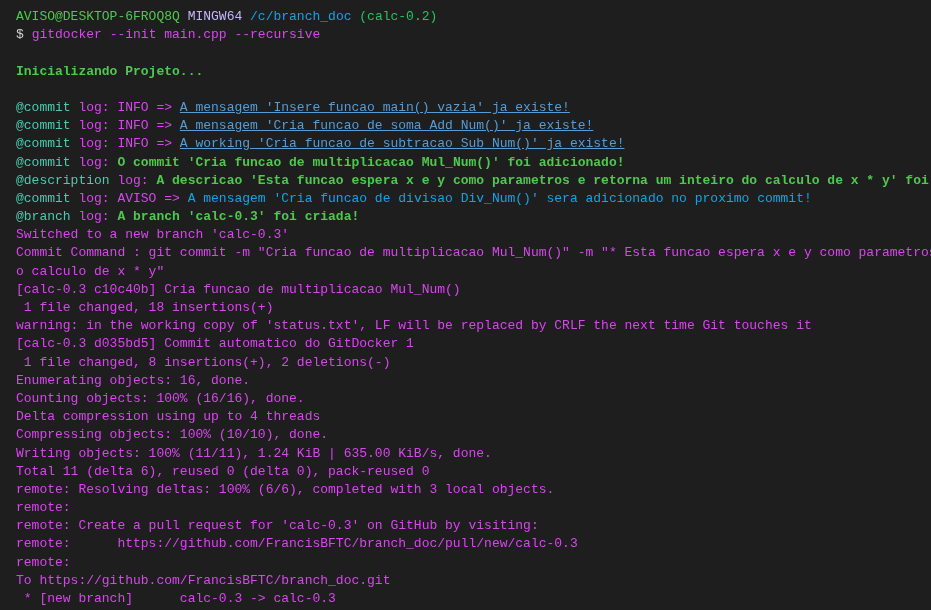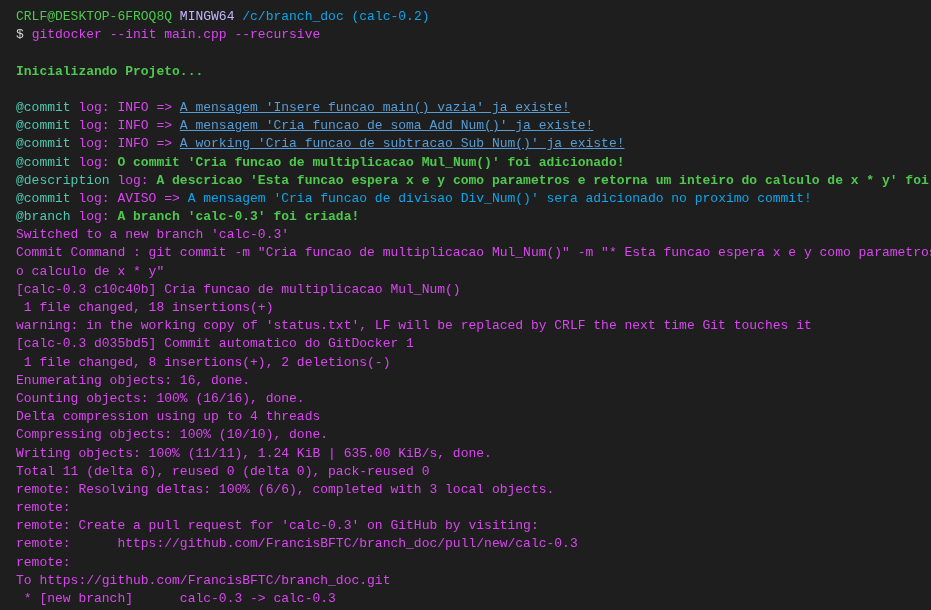--- a/index.html
+++ b/index.html
@@ -16,32 +16,32 @@
       padding: 8px 16px;
       width: 931px;
       height: 610px;
       overflow: hidden;
     }
     .line {
       white-space: pre;
     }
     .user { color: #4ec94e; }
     .host { color: #c4b5fd; }
-    .branch { color: #0ea5e9; }
+    .branch { color: #22c55e; }
     .white { color: #d946ef; }
     .green { color: #4ec94e; font-weight: bold; }
     .cyan { color: #4ec9b0; margin-top: 24px; }
     .blue { color: #569cd6; text-decoration: underline; }
     .yellow { color: #0ea5e9; }
     .prompt { color: #d4d4d4; }
   </style>
 </head>
 <body>
 
-<div class="line"><span class="user">CRLF@DESKTOP-6FROQ8Q</span> <span class="host">MINGW64</span> <span class="yellow">/c/branch_doc</span> <span class="branch">(calc-0.2)</span></div>
+<div class="line"><span class="user">AVISO@DESKTOP-6FROQ8Q</span> <span class="host">MINGW64</span> <span class="yellow">/c/branch_doc</span> <span class="branch">(calc-0.2)</span></div>
 <div class="line"><span class="prompt">$</span> <span class="white">gitdocker --init main.cpp --recursive</span></div>
 <div class="line">&nbsp;</div>
 <div class="line green">Inicializando Projeto...</div>
 <div class="line">&nbsp;</div>
 <div class="line"><span class="cyan">@commit</span><span class="white"> log: INFO =&gt; </span><span class="blue">A mensagem 'Insere funcao main() vazia' ja existe!</span></div>
 <div class="line"><span class="cyan">@commit</span><span class="white"> log: INFO =&gt; </span><span class="blue">A mensagem 'Cria funcao de soma Add_Num()' ja existe!</span></div>
 <div class="line"><span class="cyan">@commit</span><span class="white"> log: INFO =&gt; </span><span class="blue">A working 'Cria funcao de subtracao Sub_Num()' ja existe!</span></div>
 <div class="line"><span class="cyan">@commit</span><span class="white"> log: </span><span class="green">O commit 'Cria funcao de multiplicacao Mul_Num()' foi adicionado!</span></div>
 <div class="line"><span class="cyan">@description</span><span class="white"> log: </span><span class="green">A descricao 'Esta funcao espera x e y como parametros e retorna um inteiro do calculo de x * y' foi adicionado!</span></div>
 <div class="line"><span class="cyan">@commit</span><span class="white"> log: AVISO =&gt; </span><span class="yellow">A mensagem 'Cria funcao de divisao Div_Num()' sera adicionado no proximo commit!</span></div>

